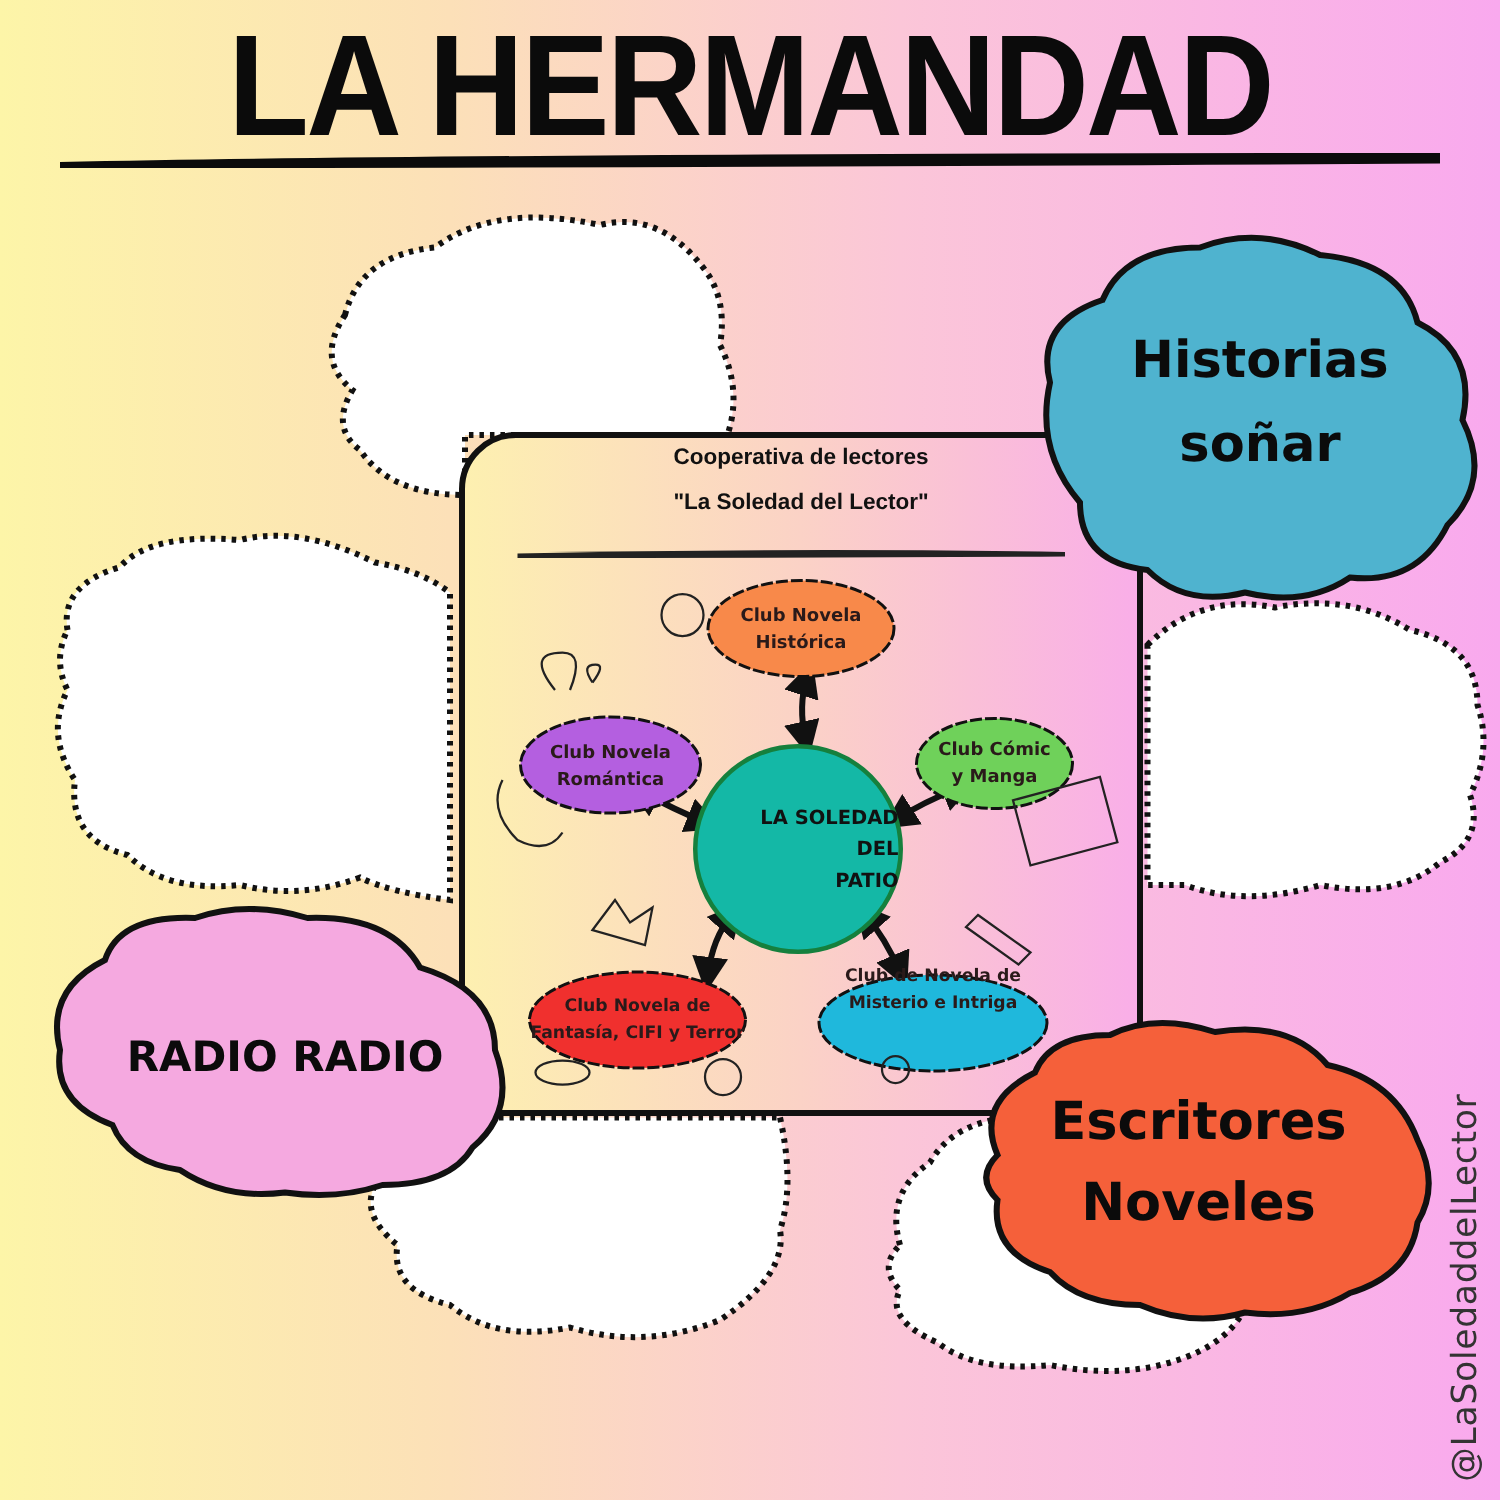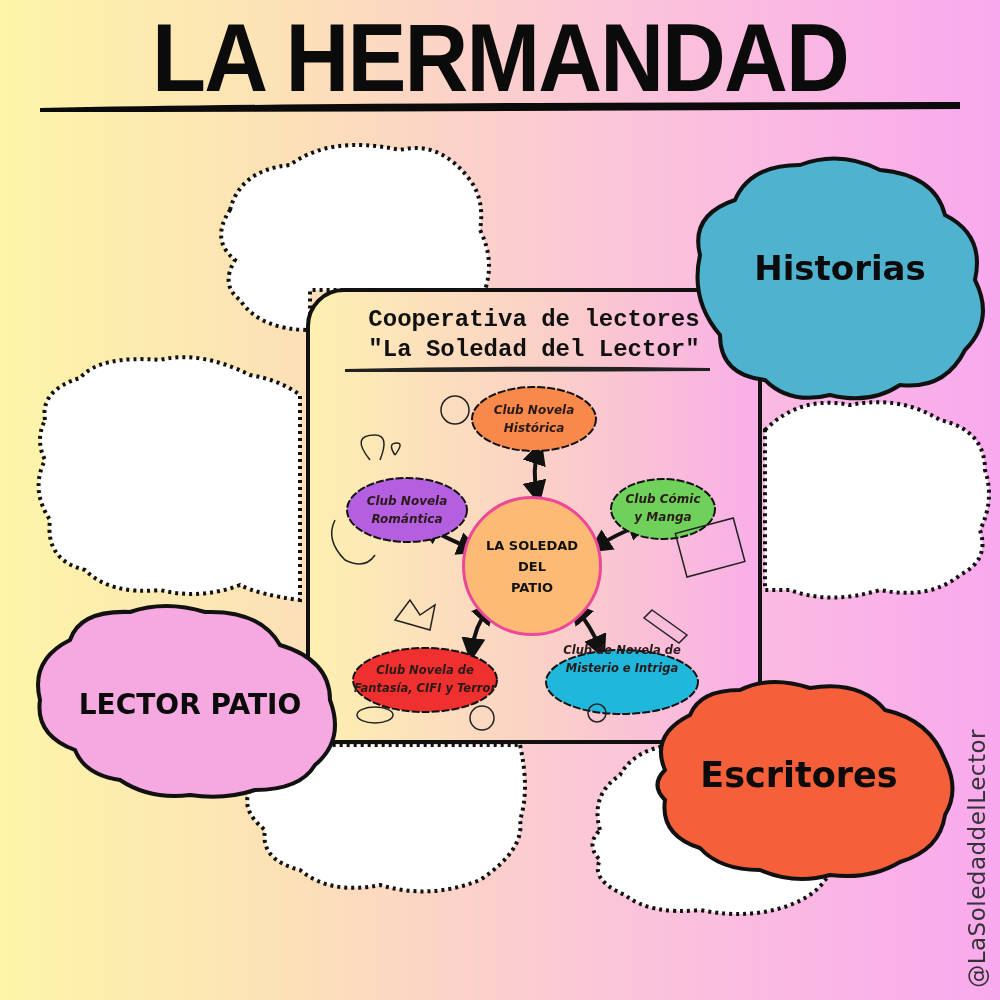--- a/index.html
+++ b/index.html
@@ -8,25 +8,25 @@
     font-family:"DejaVu Sans","Liberation Sans",sans-serif;}
   .abs{position:absolute;}
   .title{left:0;top:8px;width:1000px;text-align:center;font-family:"Liberation Sans",sans-serif;
     font-weight:bold;font-size:96px;letter-spacing:-2px;color:#0b0b0b;line-height:100px;transform:scaleX(0.92);}
   .title-line{left:38px;top:100px;width:924px;height:14px;}
   svg{overflow:visible;}
   .cloud-text{display:flex;flex-direction:column;align-items:center;justify-content:center;text-align:center;
     font-family:"DejaVu Sans",sans-serif;font-weight:bold;color:#0b0b0b;}
   .panel{left:306px;top:288px;width:456px;height:456px;border:4px solid #111;border-radius:38px 0 0 0;
     background:linear-gradient(90deg,#fdf0b0 0%,#fbd2c6 50%,#f9aee8 100%);box-sizing:border-box;}
-  .panel-title{left:306px;top:288px;width:456px;text-align:center;font-family:Liberation Mono, monospace;
-    font-weight:bold;font-size:24px;line-height:30px;color:#111;padding-top:17px;}
-  .club{font-family:"DejaVu Sans",sans-serif;font-weight:bold;font-size:12px;color:#2a1a1a;text-align:center;line-height:18px;font-style:italic;}
-  .center-circle{left:462px;top:496px;width:140px;height:140px;border-radius:50%;background:#fdba74;border:3px solid #ec4899;
-    display:flex;flex-direction:column;align-items:center;justify-content:center;box-sizing:border-box;}
+  .panel-title{left:306px;top:288px;width:456px;text-align:center;font-family:Liberation Sans, sans-serif;
+    font-weight:bold;font-size:15px;line-height:30px;color:#111;padding-top:2px;}
+  .club{font-family:"DejaVu Sans",sans-serif;font-weight:bold;font-size:12px;color:#2a1a1a;text-align:center;line-height:18px;}
+  .center-circle{left:462px;top:496px;width:140px;height:140px;border-radius:50%;background:#14b8a6;border:3px solid #15803d;
+    display:flex;flex-direction:column;align-items:flex-end;justify-content:center;box-sizing:border-box;}
   .center-circle span{font-weight:bold;font-size:13px;line-height:21px;color:#111;}
   .handle{right:10px;bottom:12px;writing-mode:vertical-rl;transform:rotate(180deg);font-family:"DejaVu Sans",sans-serif;
     font-size:23px;color:#333;letter-spacing:0.5px;}
 </style>
 </head>
 <body>
 
 <div class="abs title">LA HERMANDAD</div>
 <svg class="abs title-line" viewBox="0 0 924 14" width="924" height="14">
   <path d="M2 8 Q300 2 922 2 L922 9 Q400 12 2 12 Z" fill="#0b0b0b"></path>
@@ -127,21 +127,23 @@
     <path fill="#4fb3cf" d="M700 255 Q690 215 735 200 Q750 165 800 165 Q840 150 880 170 Q935 175 945 215 Q985 235 975 280 Q995 320 965 350 Q945 390 900 385 Q870 405 830 395 Q790 405 765 380 Q720 375 720 335 Q690 300 700 255 Z"></path>
 
     <path fill="#f5a9e0" d="M40 700 Q30 660 70 640 Q80 610 130 612 Q165 600 205 612 Q260 610 280 645 Q330 660 330 700 Q345 740 315 765 Q300 790 255 790 Q225 800 190 795 Q150 800 120 780 Q85 775 75 750 Q35 735 40 700 Z"></path>
 
     <path fill="#f5603a" d="M665 770 Q650 735 690 715 Q700 690 740 690 Q770 675 810 688 Q860 680 885 710 Q930 720 945 760 Q960 790 945 815 Q940 850 900 862 Q870 880 830 875 Q795 885 760 870 Q720 870 700 848 Q660 835 665 800 Q650 785 665 770 Z"></path>
   </g>
 </svg>
 
 <div class="abs cloud-text" style="left:720px;top:188px;width:240px;height:160px;font-size:34px;line-height:56px">
   <div>Historias</div>
+  <div>soñar</div>
 </div>
 <div class="abs cloud-text" style="left:45px;top:655px;width:290px;height:100px;font-size:28px;line-height:46px">
-  <div>LECTOR PATIO</div>
+  <div>RADIO RADIO</div>
 </div>
 <div class="abs cloud-text" style="left:664px;top:715px;width:270px;height:120px;font-size:35px;line-height:54px">
   <div>Escritores</div>
+  <div>Noveles</div>
 </div>
 
 <div class="abs handle">@LaSoledaddelLector</div>
 
 </body></html>

